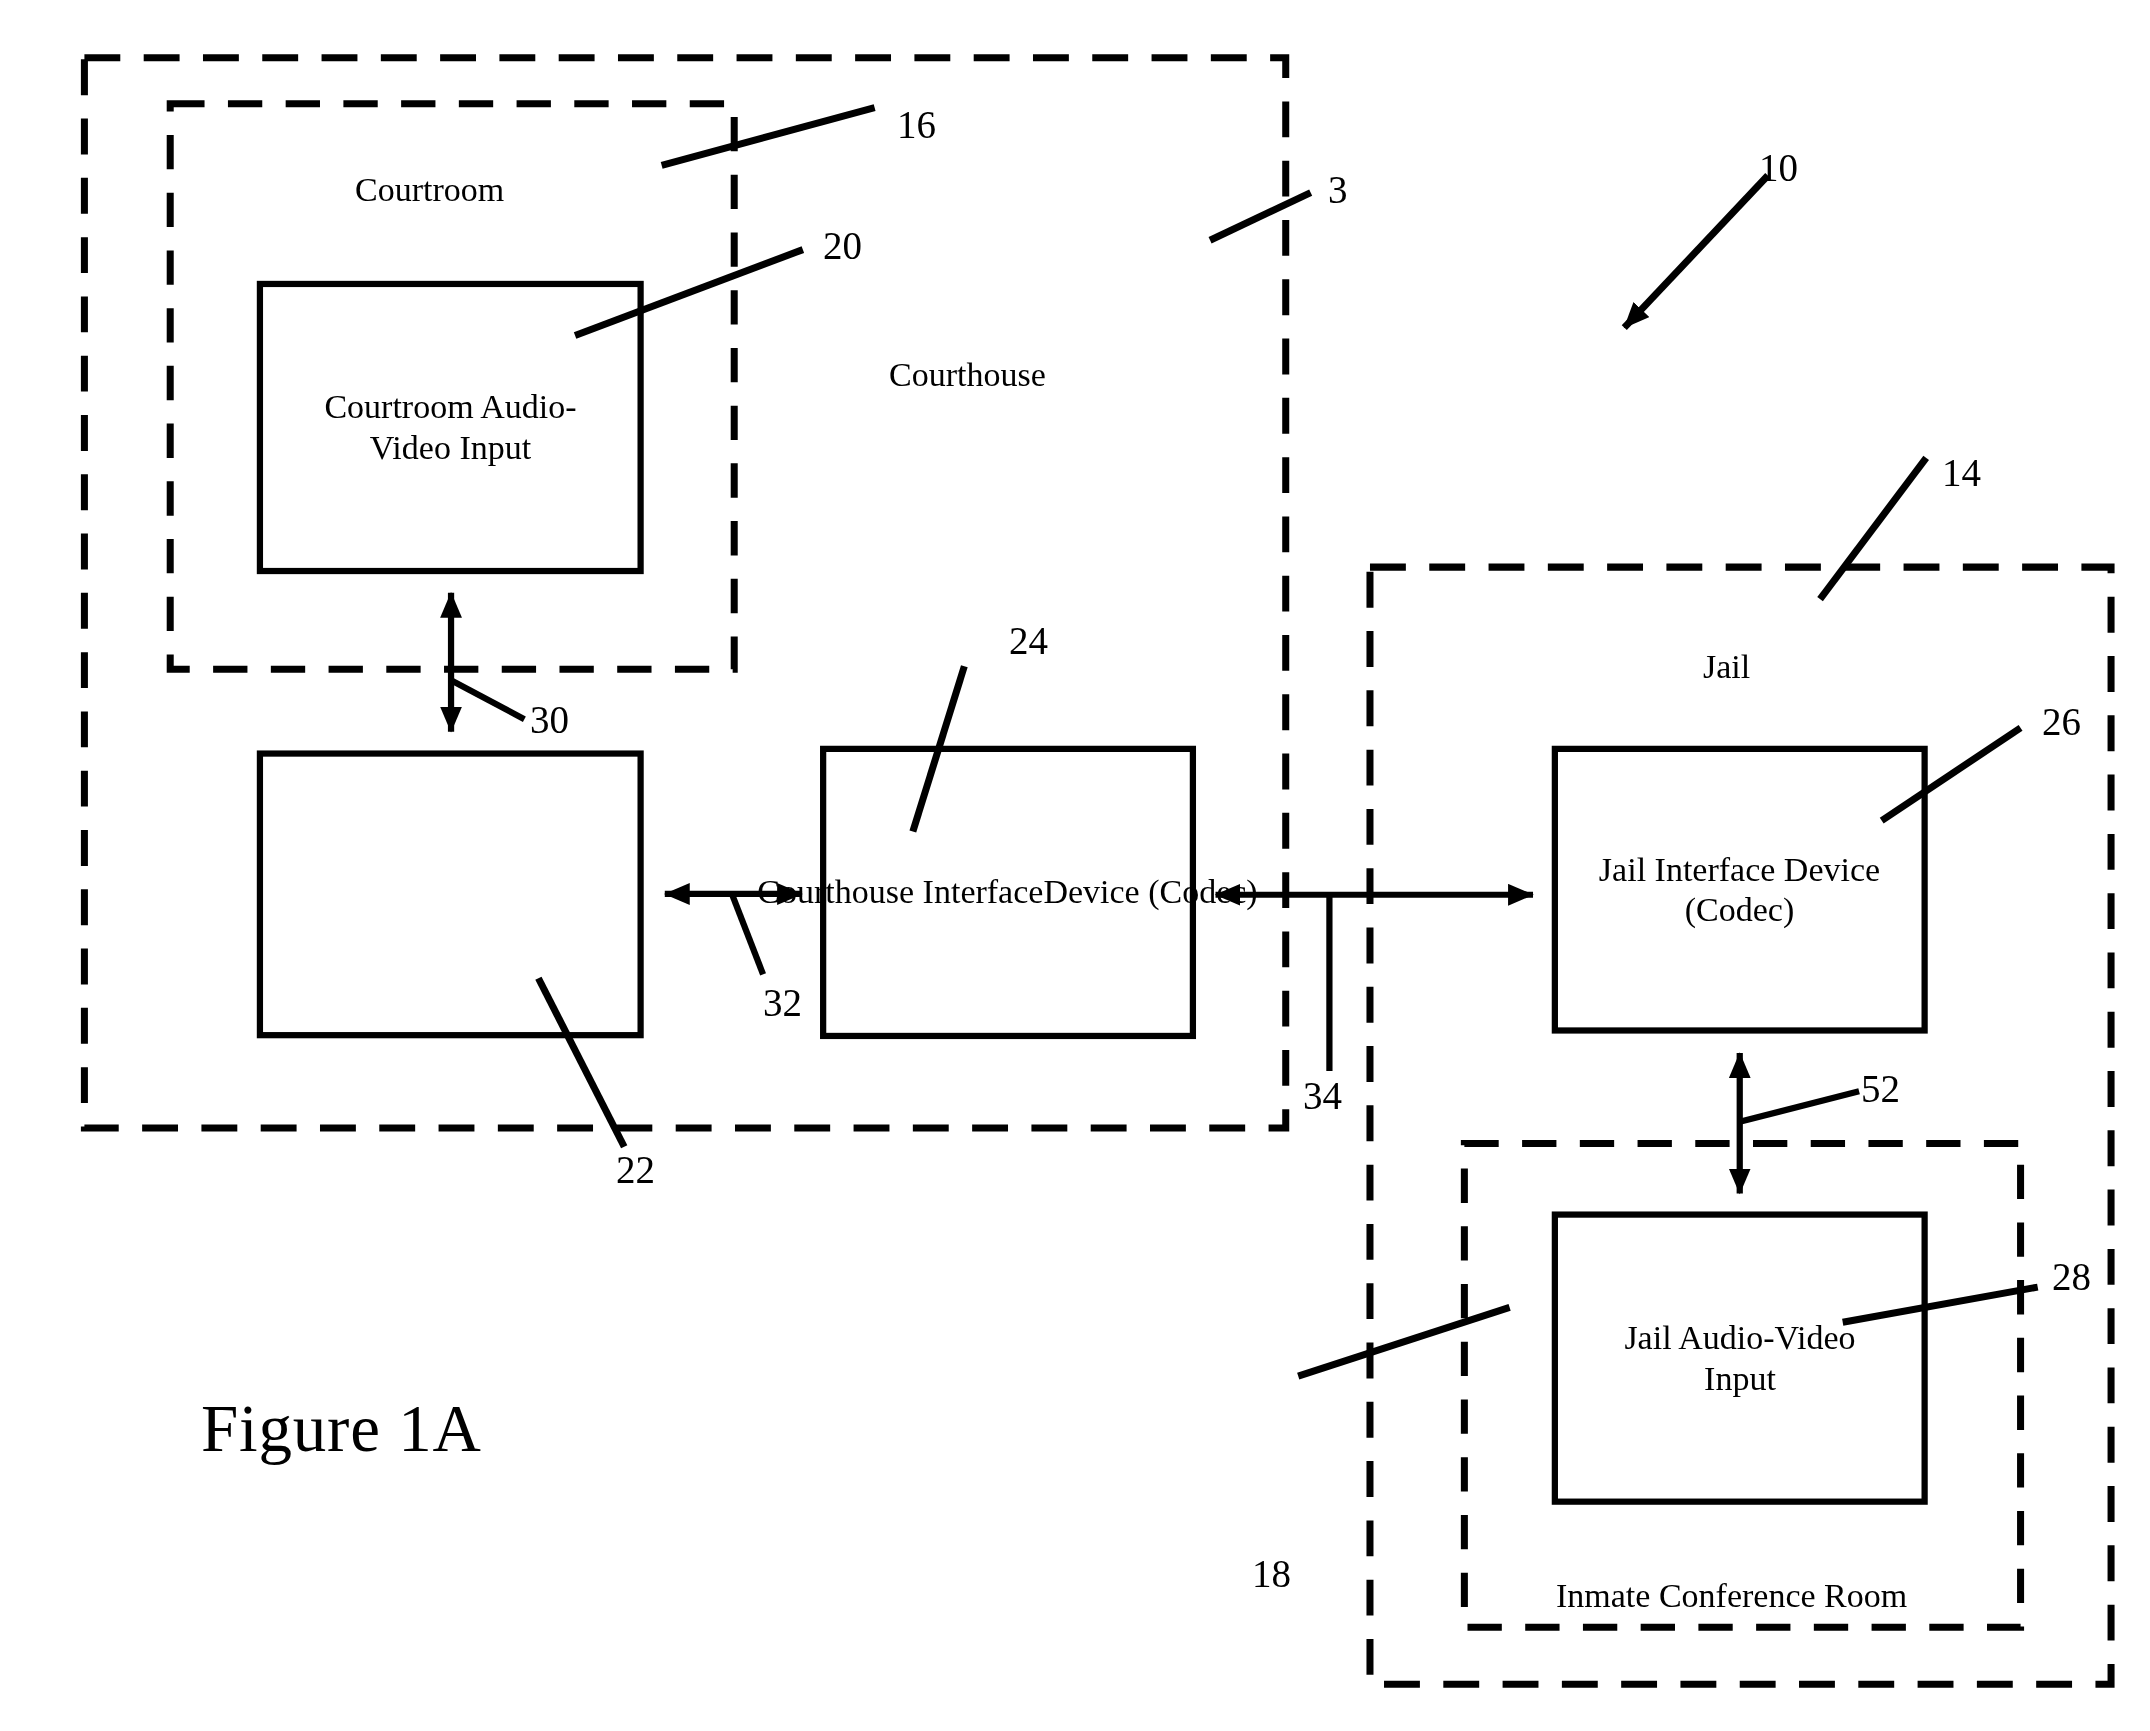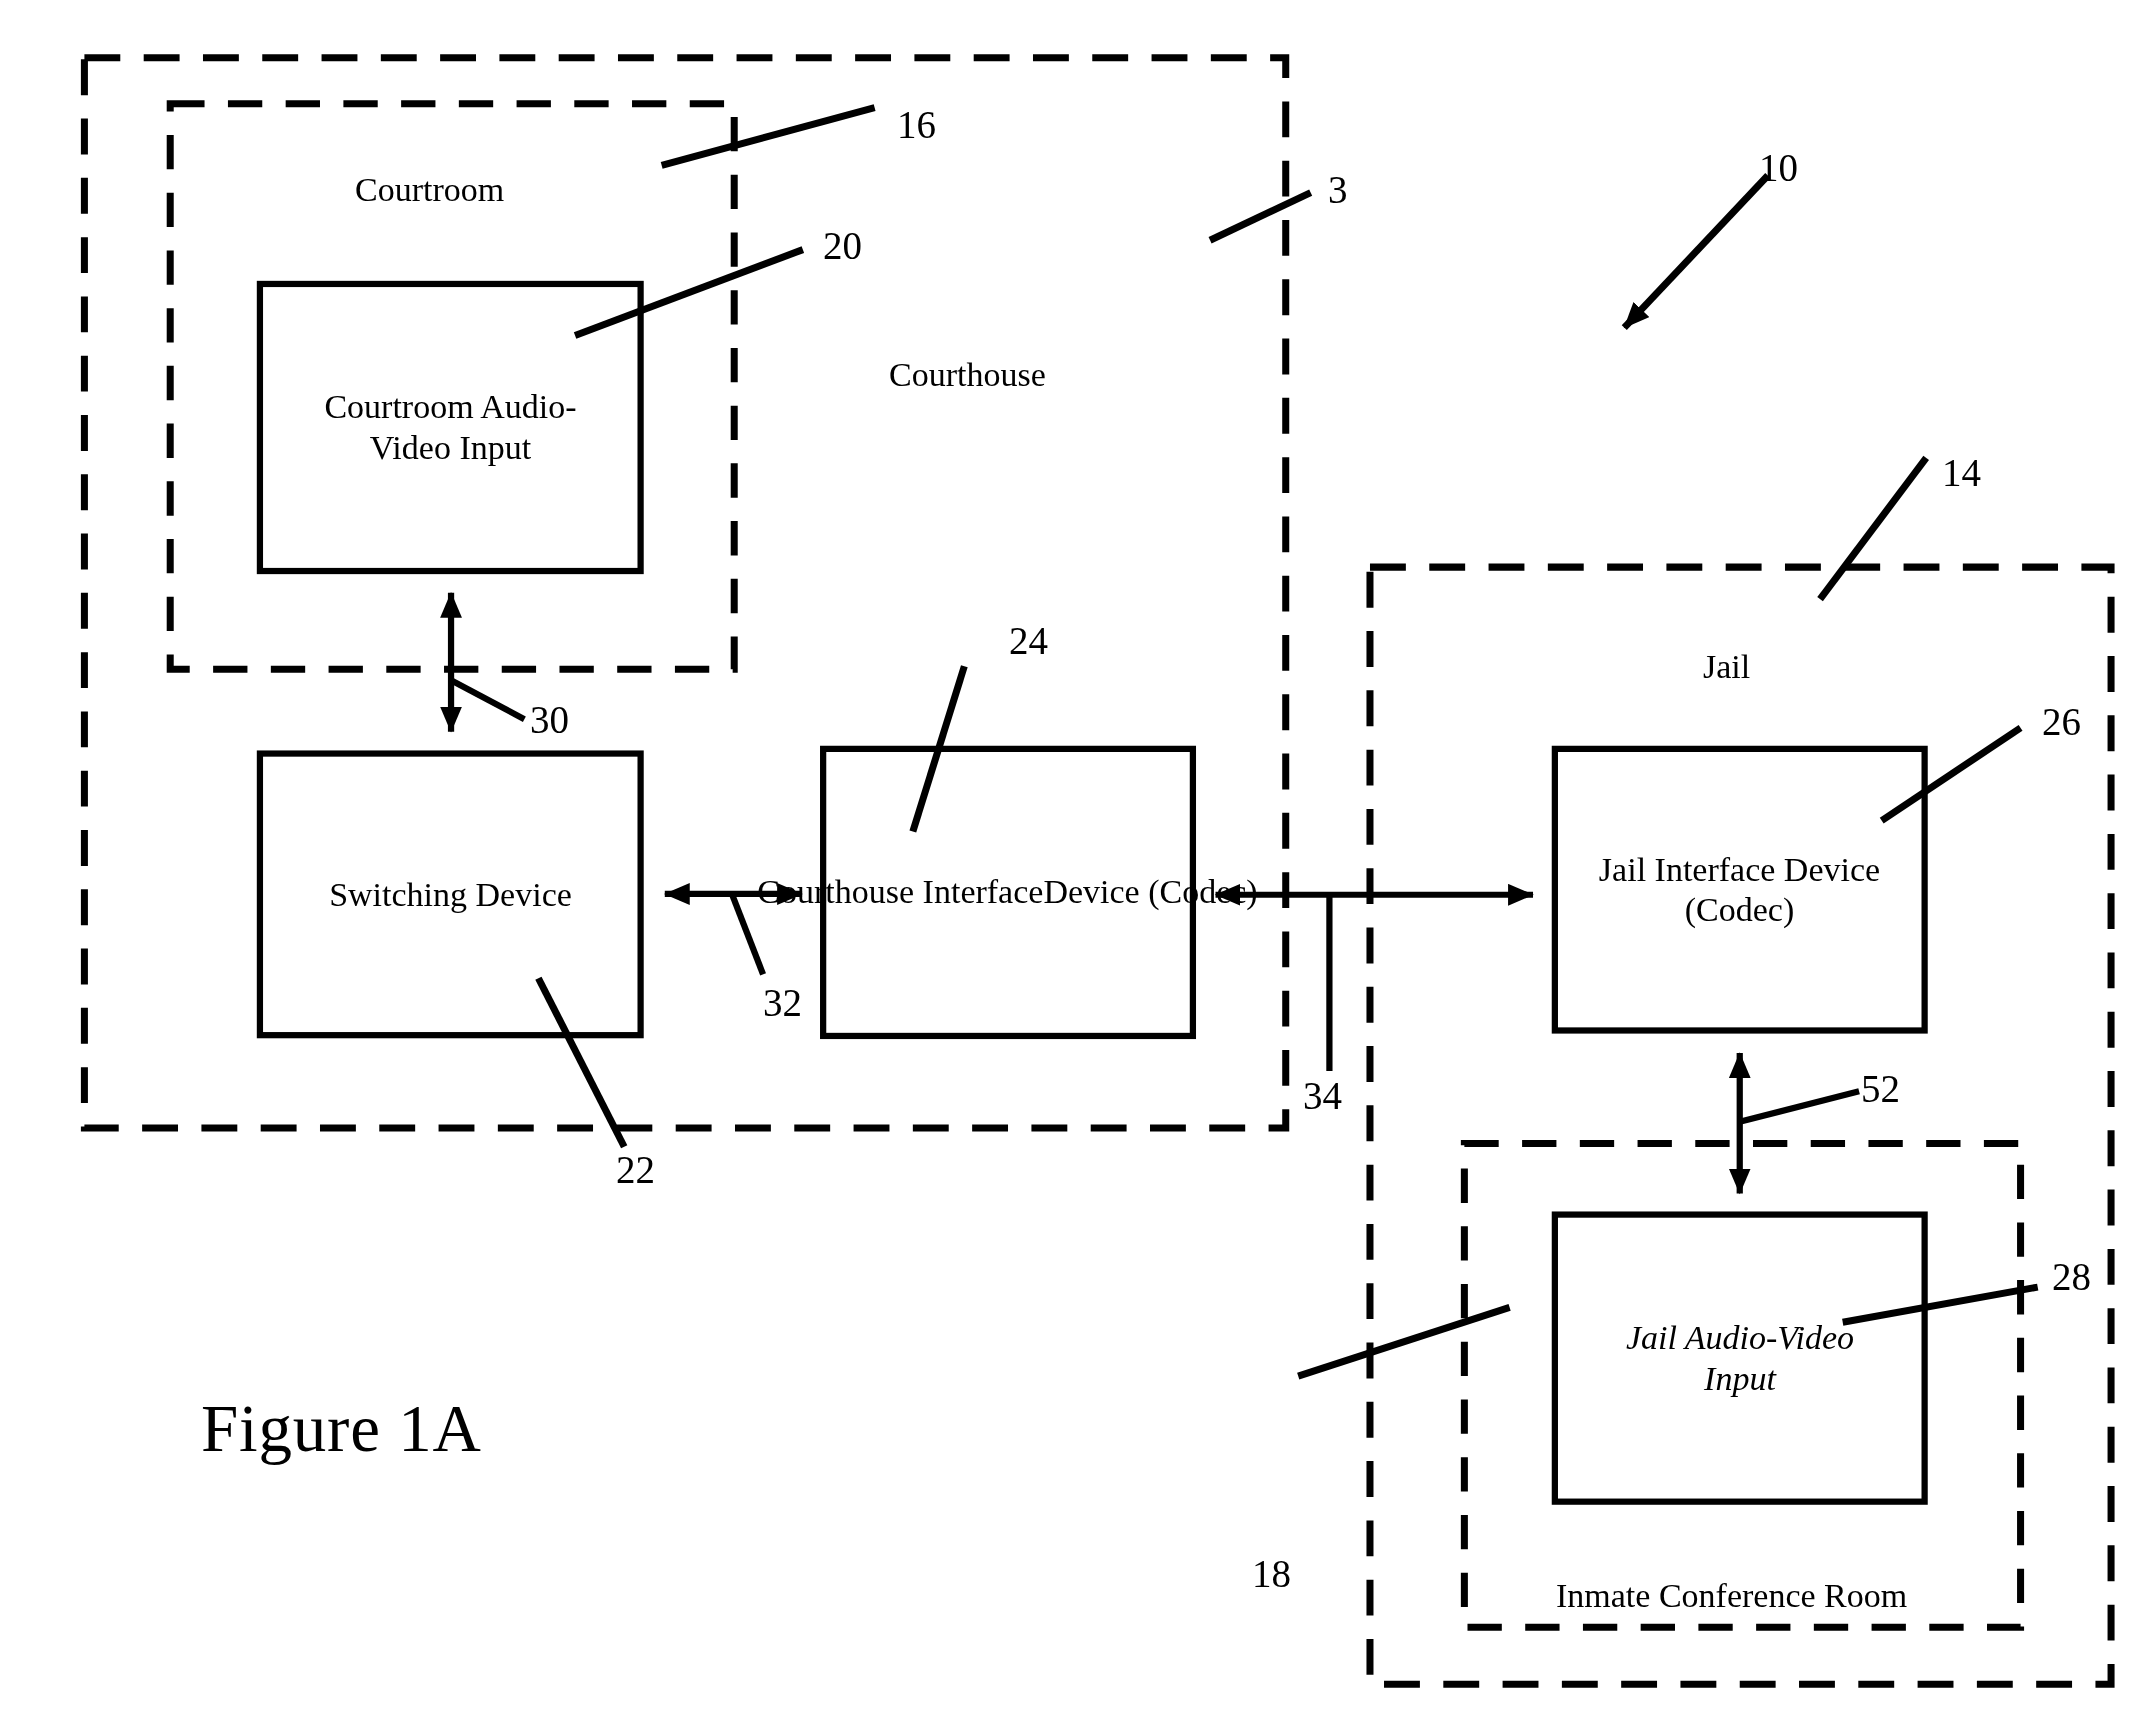--- a/index.html
+++ b/index.html
@@ -134,33 +134,32 @@
 
   <div class="txt zone-label" style="left:1703px; top:647px;">Jail</div>
 
   <div class="txt zone-label" style="left:1556px; top:1576px;">Inmate Conference Room</div>
 
   <div class="txt box-label ctr" style="left:260px; top:284px; width:381px; height:287px; flex-direction:column;">
     <span>Courtroom Audio-</span>
     <span>Video Input</span>
   </div>
 
-  <div class="txt box-label ctr" style="left:260px; top:754px; width:381px; height:282px;">Switching Device</div>
 
   <div class="txt box-label ctr" style="left:807px; top:749px; width:401px; height:287px; flex-direction:row;">
     <span>Courthouse Interface</span>
     <span>Device (Codec)</span>
   </div>
 
   <div class="txt box-label ctr" style="left:1547px; top:749px; width:385px; height:282px; flex-direction:column;">
     <span>Jail Interface Device</span>
     <span>(Codec)</span>
   </div>
 
-  <div class="txt box-label ctr" style="left:1555px; top:1215px; width:370px; height:287px; flex-direction:column;font-style:italic;">
+  <div class="txt box-label ctr" style="left:1555px; top:1215px; width:370px; height:287px; flex-direction:column;">
     <span>Jail Audio-Video</span>
     <span>Input</span>
   </div>
 
   <div class="txt ref-num" style="left:897px; top:78px;margin-top:24px;">16</div>
 
   <div class="txt ref-num" style="left:1328px; top:167px;">3</div>
 
   <div class="txt ref-num" style="left:1759px; top:145px;">10</div>
 

